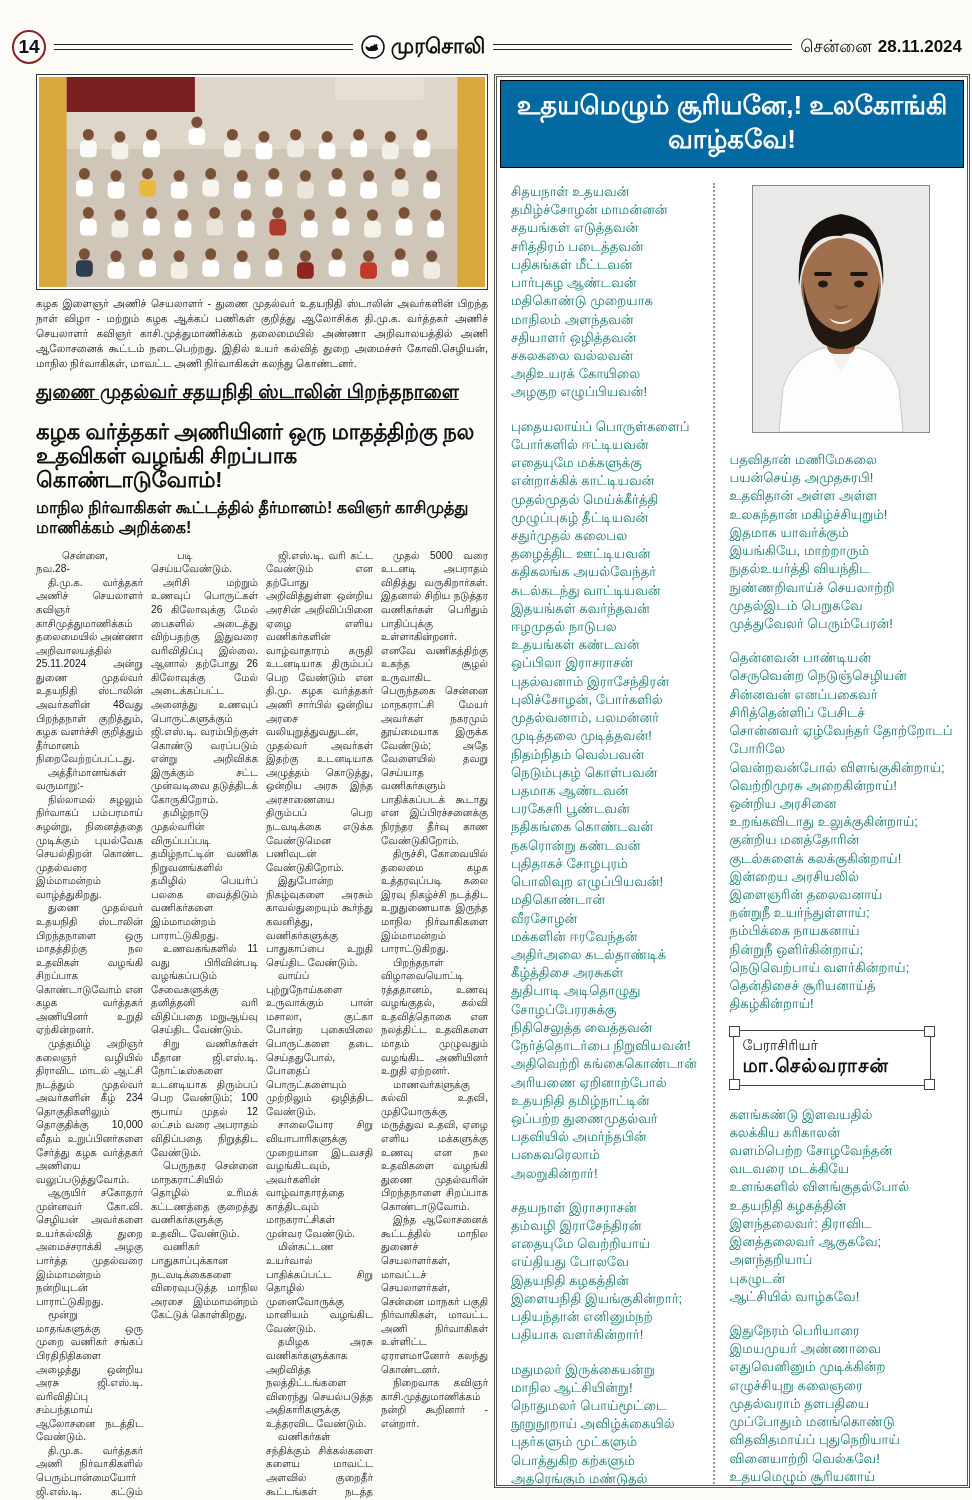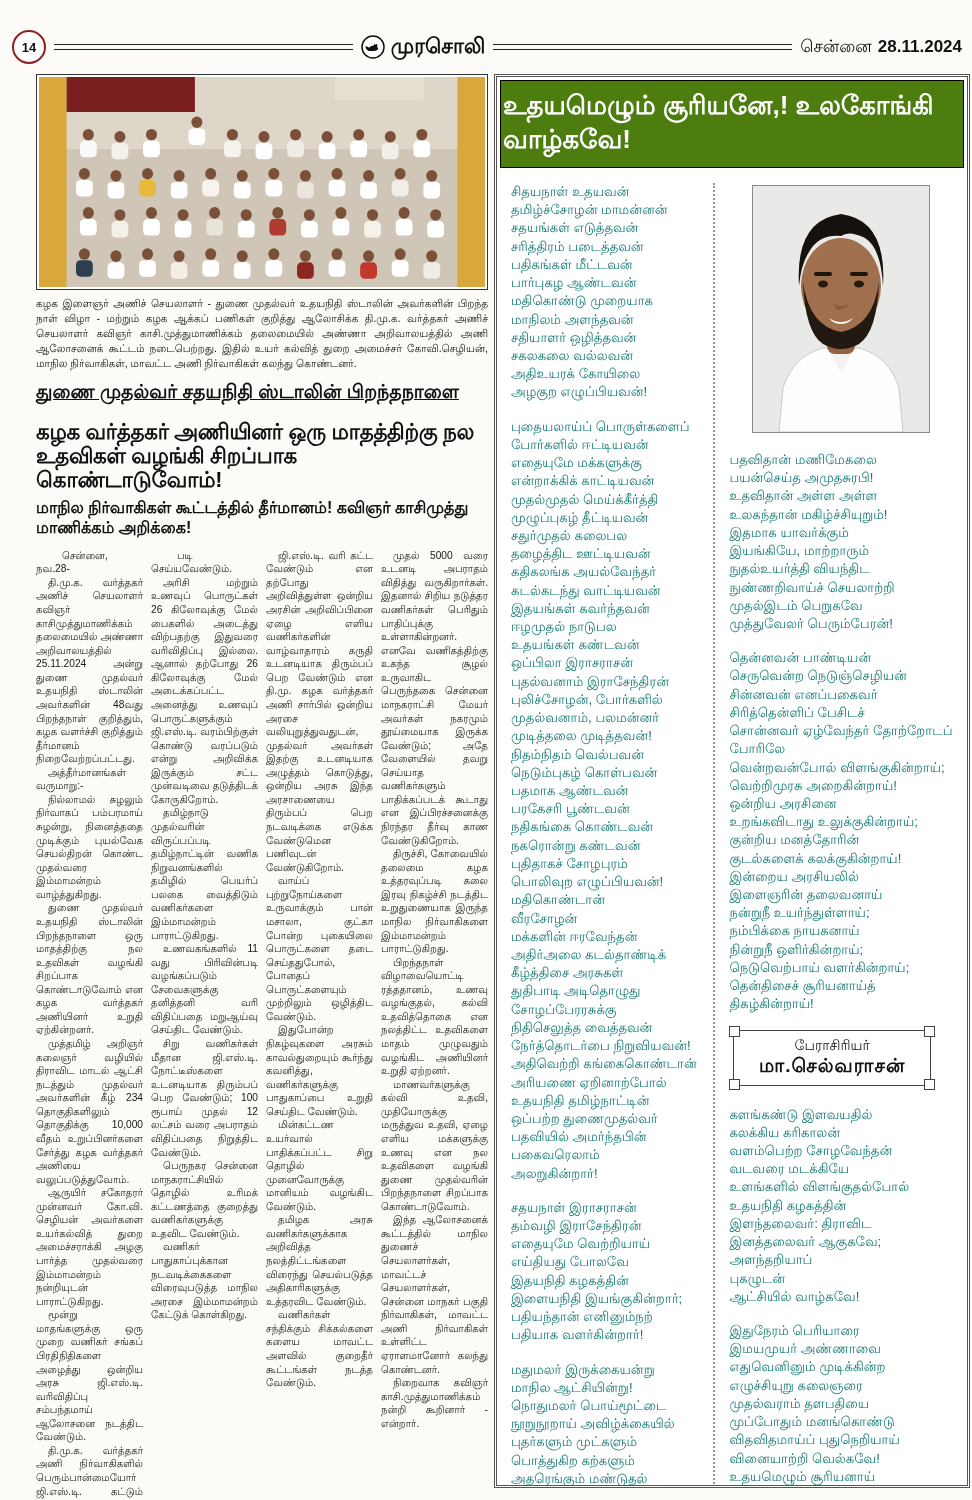--- a/index.html
+++ b/index.html
@@ -2,21 +2,21 @@
 <html><head>
 <meta charset="utf-8">
 <style>
   html,body{margin:0;padding:0;background:#e9e7e2;}
   .page{position:relative;width:972px;height:1500px;background:#fcfbf8;overflow:hidden;
         font-family:"Liberation Sans",sans-serif;color:#111;}
   
   .masthead{display:flex;align-items:center;padding:30px 10px 4px 12px;}
   .pagenum-circle{width:30px;height:30px;border:2px solid #8d2020;border-radius:50%;
         display:flex;align-items:center;justify-content:center;
-        font-weight:bold;font-size:13px;color:#111;flex:none;background:#fff;}
+        font-weight:bold;font-size:19px;color:#111;flex:none;background:#fff;}
   .rule{flex:1;height:4px;border-top:1.5px solid #222;border-bottom:1.5px solid #222;margin:0 8px;}
   .brand{display:flex;align-items:center;gap:6px;flex:none;}
   .brand-name{font-size:21px;font-weight:bold;}
   .logo{width:24px;height:24px;display:inline-block;}
   .edition{font-size:17px;font-weight:normal;flex:none;white-space:nowrap;}
   .edition b{margin-left:6px;}
   
   .content{display:flex;gap:6px;padding:6px 4px 0 36px;align-items:flex-start;}
   .left-sec{width:452px;flex:none;}
   .right-sec{width:470px;flex:none;border:3px double #555;background:#fff;height:1408px;overflow:hidden;}
@@ -25,29 +25,29 @@
   .photo-box svg{width:100%;height:100%;display:block;}
   .caption{font-size:10.5px;line-height:1.42;margin:6px 0 10px;text-align:justify;font-weight:500;}
   .kicker{font-size:19px;font-weight:bold;text-decoration:underline;margin:2px 0 6px;}
   .headline{font-size:21.5px;font-weight:800;line-height:1.12;margin:15px 0 7px;letter-spacing:-0.3px;}
   .subhead{font-size:16px;font-weight:bold;margin:0 0 10px;}
   .body-cols{display:flex;gap:8px;height:1030px;overflow:hidden;}
   .col{flex:1;font-size:10.2px;line-height:1.33;text-align:justify;overflow:hidden;color:#161616;}
   .para{margin:0;text-indent:12px;}
   .dateline{text-indent:26px;}
   
-  .poem-headline{background:#4d7c0f;color:#fff;text-align:left;font-size:26px;font-weight:bold;
+  .poem-headline{background:#0369a1;color:#fff;text-align:center;font-size:26px;font-weight:bold;
         padding:9px 2px;margin:3px;border:1px solid #000;}
   .poem-body{display:flex;padding:12px 8px 0 14px;}
   .poem-left{width:46%;border-right:2px dotted #9090a8;padding-right:12px;}
   .poem-right{width:54%;padding-left:14px;padding-right:6px;}
   .stanza{white-space:pre-line;font-size:13.2px;line-height:1.38;margin:0 0 16px;color:#0f766e;}
   .portrait{width:176px;height:246px;border:1px solid #888;margin:2px auto 18px;background:#eee;display:block;padding:0;}
   .portrait svg{width:100%;height:100%;display:block;}
-  .author-box{position:relative;border:1px solid #444;margin:4px 22px 20px 4px;padding:6px 8px;text-align:center;background:#fff;}
+  .author-box{position:relative;border:1px solid #444;margin:4px 22px 20px 4px;padding:6px 8px;text-align:left;background:#fff;}
   .author-title{font-size:14px;}
   .author-name{font-size:19px;font-weight:bold;letter-spacing:1px;}
   .author-box i{position:absolute;width:9px;height:9px;border:1px solid #444;background:#fff;}
   .c1{top:-5px;left:-5px;} .c2{top:-5px;right:-5px;} .c3{bottom:-5px;left:-5px;} .c4{bottom:-5px;right:-5px;}
 </style>
 </head>
 <body>
 
 <div class="page">
 
@@ -165,22 +165,23 @@
             <p class="para dateline">படி செய்யவேண்டும்.</p>
             <p class="para">அரிசி மற்றும் உணவுப் பொருட்கள் 26 கிலோவுக்கு மேல் பைகளில் அடைத்து விற்பதற்கு இதுவரை வரிவிதிப்பு இல்லை. ஆனால் தற்போது 26 கிலோவுக்கு மேல் அடைக்கப்பட்ட அனைத்து உணவுப் பொருட்களுக்கும் ஜி.எஸ்.டி. வரம்பிற்குள் கொண்டு வரப்படும் என்று அறிவிக்க இருக்கும் சட்ட முன்வடிவை தடுத்திடக் கோருகிறோம்.</p>
             <p class="para">தமிழ்நாடு முதல்வரின் விருப்பப்படி தமிழ்நாட்டின் வணிக நிறுவனங்களில் தமிழில் பெயர்ப் பலகை வைத்திடும் வணிகர்களை இம்மாமன்றம் பாராட்டுகிறது.</p>
             <p class="para">உணவகங்களில் 11 வது பிரிவின்படி வழங்கப்படும் சேவைகளுக்கு தனித்தனி வரி விதிப்பதை மறுஆய்வு செய்திட வேண்டும்.</p>
             <p class="para">சிறு வணிகர்கள் மீதான ஜி.எஸ்.டி. நோட்டீஸ்களை உடனடியாக திரும்பப் பெற வேண்டும்; 100 ரூபாய் முதல் 12 லட்சம் வரை அபராதம் விதிப்பதை நிறுத்திட வேண்டும்.</p>
             <p class="para">பெருநகர சென்னை மாநகராட்சியில் தொழில் உரிமக் கட்டணத்தை குறைத்து வணிகர்களுக்கு உதவிட வேண்டும்.</p>
             <p class="para">வணிகர் பாதுகாப்புக்கான நடவடிக்கைகளை விரைவுபடுத்த மாநில அரசை இம்மாமன்றம் கேட்டுக் கொள்கிறது.</p>
           </div>
         <div class="col">
             <p class="para">ஜி.எஸ்.டி. வரி கட்ட வேண்டும் என தற்போது அறிவித்துள்ள ஒன்றிய அரசின் அறிவிப்பினை ஏழை எளிய வணிகர்களின் வாழ்வாதாரம் கருதி உடனடியாக திரும்பப் பெற வேண்டும் என தி.மு. கழக வர்த்தகர் அணி சார்பில் ஒன்றிய அரசை வலியுறுத்துவதுடன், முதல்வர் அவர்கள் இதற்கு உடனடியாக அழுத்தம் கொடுத்து, ஒன்றிய அரசு இந்த அரசாணையை திரும்பப் பெற நடவடிக்கை எடுக்க வேண்டுமென பணிவுடன் வேண்டுகிறோம்.</p>
+            <p class="para">இதுபோன்ற நிகழ்வுகளை அரசும் காவல்துறையும் கூர்ந்து கவனித்து, வணிகர்களுக்கு பாதுகாப்பை உறுதி செய்திட வேண்டும்.</p>
             <p class="para">வாய்ப் புற்றுநோய்களை உருவாக்கும் பான் மசாலா, குட்கா போன்ற புகையிலை பொருட்களை தடை செய்ததுபோல், போதைப் பொருட்களையும் முற்றிலும் ஒழித்திட வேண்டும்.</p>
-            <p class="para">இதுபோன்ற நிகழ்வுகளை அரசும் காவல்துறையும் கூர்ந்து கவனித்து, வணிகர்களுக்கு பாதுகாப்பை உறுதி செய்திட வேண்டும்.</p>
+            <p class="para">சாலையோர சிறு வியாபாரிகளுக்கு முறையான இடவசதி வழங்கிடவும், அவர்களின் வாழ்வாதாரத்தை காத்திடவும் மாநகராட்சிகள் முன்வர வேண்டும்.</p>
             <p class="para">மின்கட்டண உயர்வால் பாதிக்கப்பட்ட சிறு தொழில் முனைவோருக்கு மானியம் வழங்கிட வேண்டும்.</p>
             <p class="para">தமிழக அரசு வணிகர்களுக்காக அறிவித்த நலத்திட்டங்களை விரைந்து செயல்படுத்த அதிகாரிகளுக்கு உத்தரவிட வேண்டும்.</p>
             <p class="para">வணிகர்கள் சந்திக்கும் சிக்கல்களை களைய மாவட்ட அளவில் குறைதீர் கூட்டங்கள் நடத்த வேண்டும்.</p>
           </div>
         <div class="col">
             <p class="para">முதல் 5000 வரை உடனடி அபராதம் விதித்து வருகிறார்கள். இதனால் சிறிய நடுத்தர வணிகர்கள் பெரிதும் பாதிப்புக்கு உள்ளாகின்றனர். எனவே வணிகத்திற்கு உகந்த சூழல் உருவாகிட பெருந்தகை சென்னை மாநகராட்சி மேயர் அவர்கள் நகரமும் தூய்மையாக இருக்க வேண்டும்; அதே வேளையில் தவறு செய்யாத வணிகர்களும் பாதிக்கப்படக் கூடாது என இப்பிரச்சனைக்கு நிரந்தர தீர்வு காண வேண்டுகிறோம்.</p>
             <p class="para">திருச்சி, கோவையில் தலைமை கழக உத்தரவுப்படி கலை இரவு நிகழ்ச்சி நடத்திட உறுதுணையாக இருந்த மாநில நிர்வாகிகளை இம்மாமன்றம் பாராட்டுகிறது.</p>
             <p class="para">பிறந்தநாள் விழாவையொட்டி ரத்ததானம், உணவு வழங்குதல், கல்வி உதவித்தொகை என நலத்திட்ட உதவிகளை மாதம் முழுவதும் வழங்கிட அணியினர் உறுதி ஏற்றனர்.</p>
             <p class="para">மாணவர்களுக்கு கல்வி உதவி, முதியோருக்கு மருத்துவ உதவி, ஏழை எளிய மக்களுக்கு உணவு என நல உதவிகளை வழங்கி துணை முதல்வரின் பிறந்தநாளை சிறப்பாக கொண்டாடுவோம்.</p>
             <p class="para">இந்த ஆலோசனைக் கூட்டத்தில் மாநில துணைச் செயலாளர்கள், மாவட்டச் செயலாளர்கள், சென்னை மாநகர் பகுதி நிர்வாகிகள், மாவட்ட அணி நிர்வாகிகள் உள்ளிட்ட ஏராளமானோர் கலந்து கொண்டனர்.</p>

